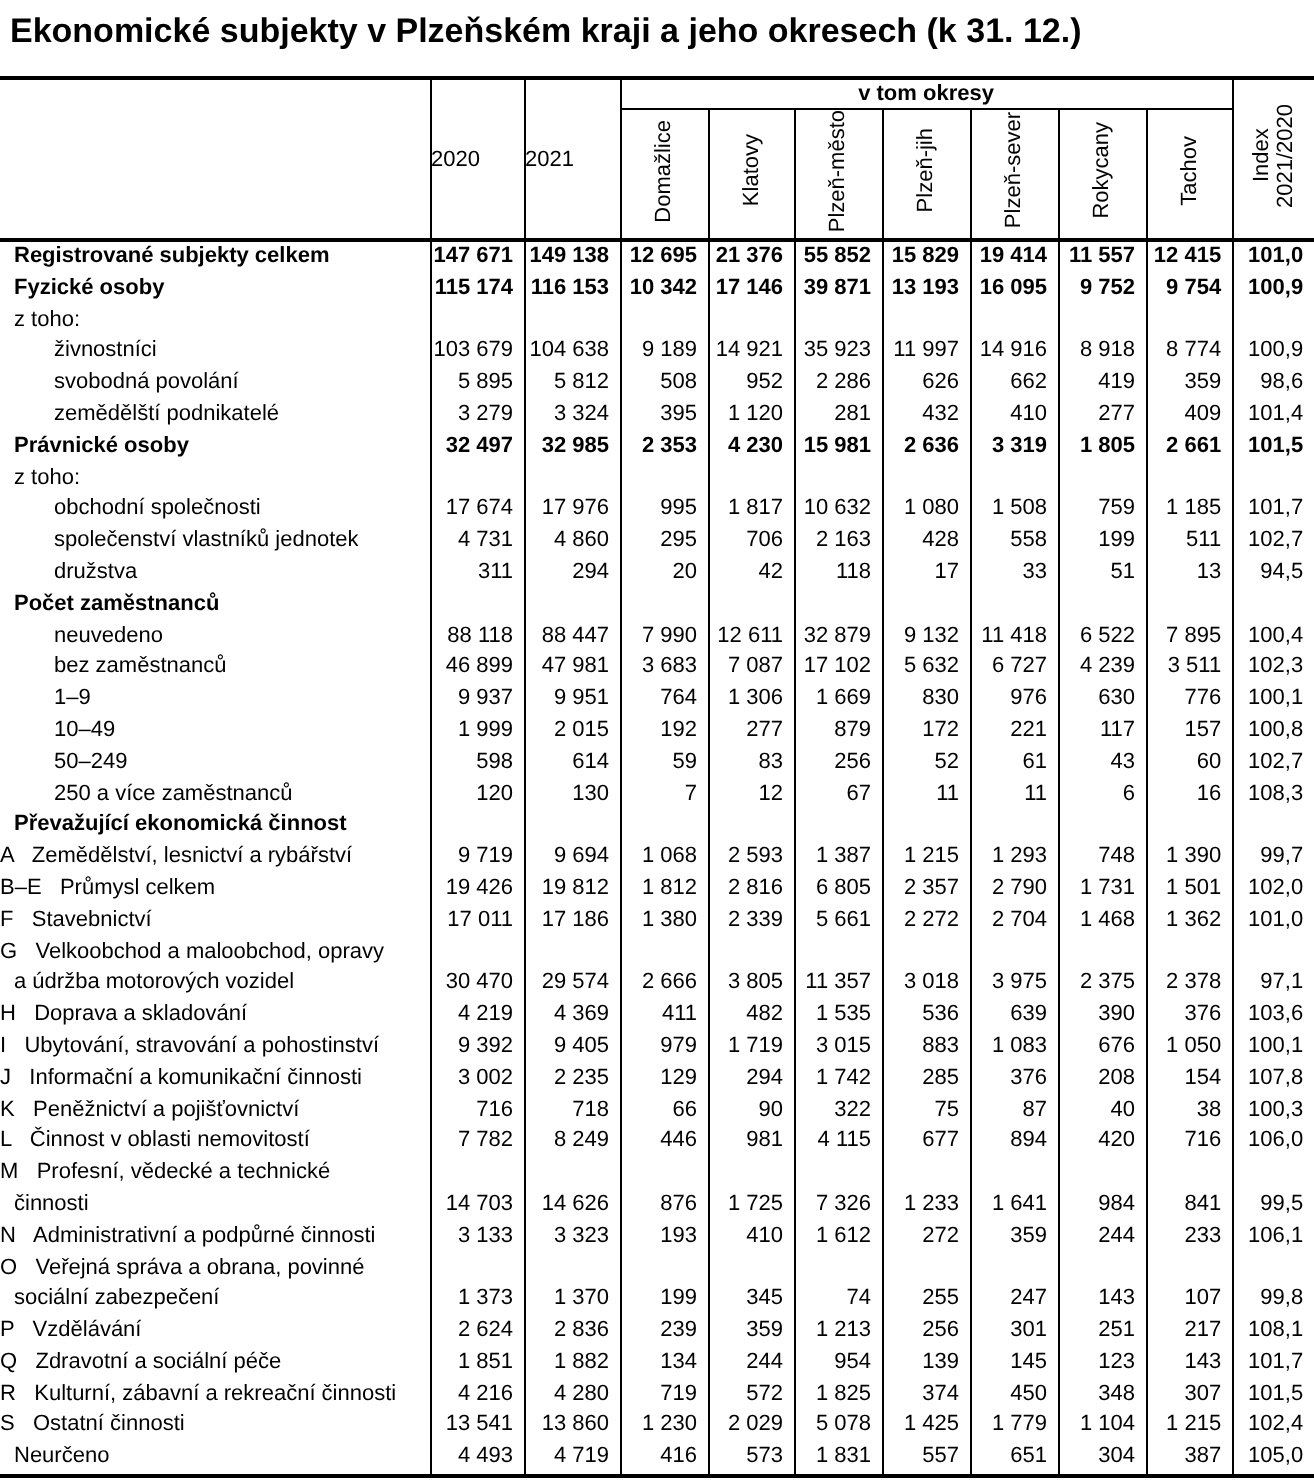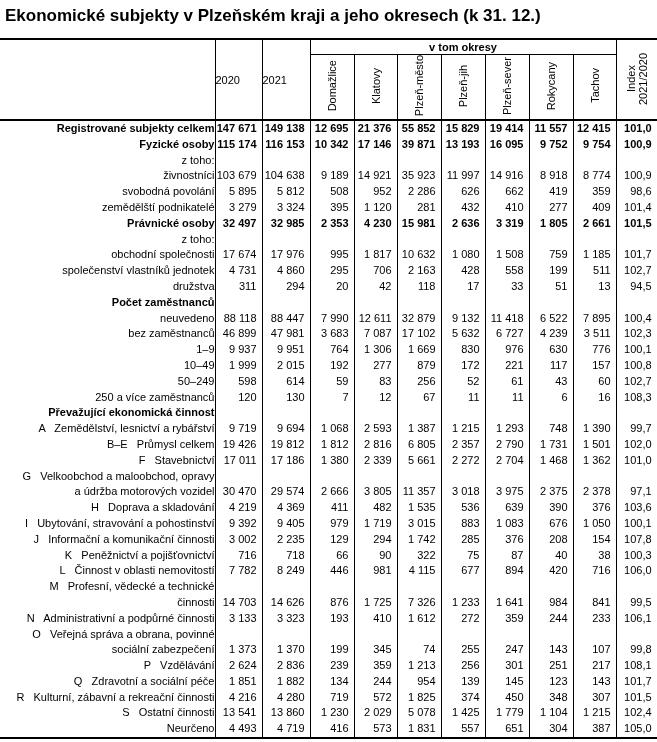--- a/index.html
+++ b/index.html
@@ -54,26 +54,26 @@
     white-space: pre-line;
   }
   tbody td {
     padding: 0;
     border-left: 1px solid #000;
     vertical-align: bottom;
     height: 15.8px;
     line-height: 15.8px;
     font-size: 11px;
   }
-  tbody td.label { border-left: none; text-align: right; }
+  tbody td.label { border-left: none; text-align: left; }
   tbody td.num { text-align: right; padding-right: 5px; font-variant-numeric: tabular-nums; }
   .l { height: 15.8px; line-height: 15.8px; white-space: pre; overflow: hidden; }
   .ind0 { padding-left: 7px; }
   .ind1 { padding-left: 27px; }
-  .ind2 { padding-left: 13px; }
+  .ind2 { }
   tr.bold td { font-weight: bold; }
 </style>
 </head>
 <body>
 
 <div class="title">Ekonomické subjekty v Plzeňském kraji a jeho okresech (k 31. 12.)</div>
 
 <table class="tbl">
   <colgroup>
     <col style="width:215px">

